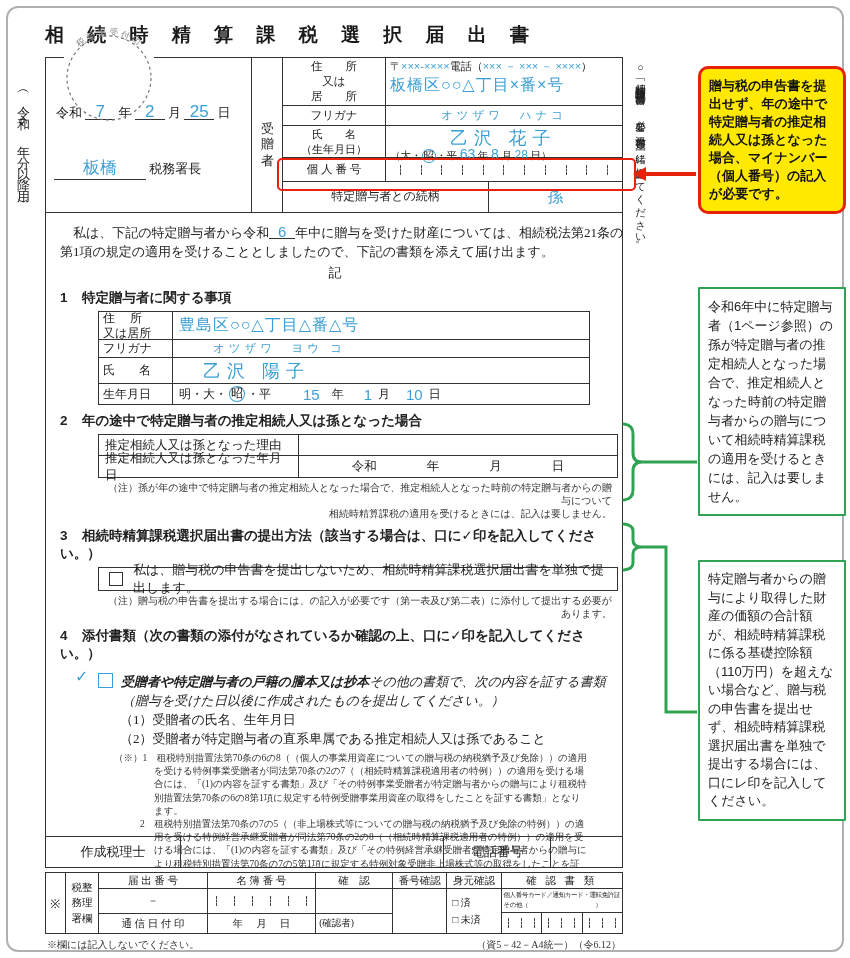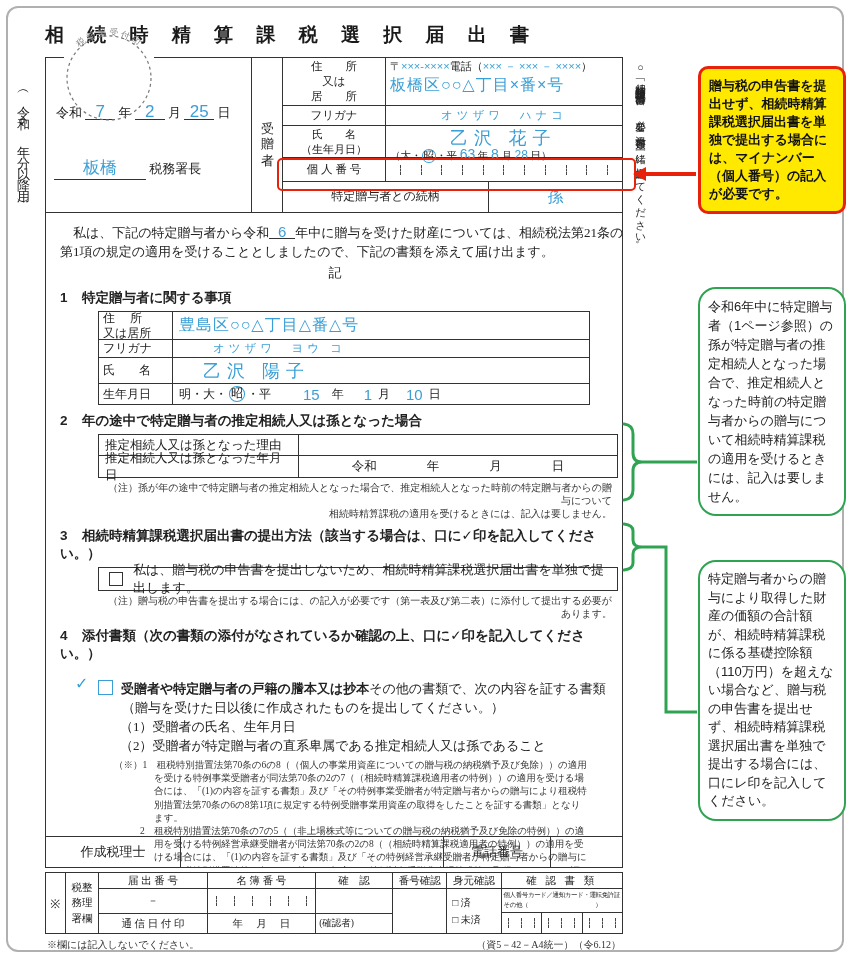--- a/index.html
+++ b/index.html
@@ -51,21 +51,21 @@
   .sval{flex:1;display:flex;align-items:center;padding:0 6px;}
   .stable2{margin-left:40px;width:520px;border:1.2px solid #333;box-sizing:border-box;}
   .slabel2{width:200px;border-right:1px solid #333;font-size:12.5px;display:flex;align-items:center;padding:1px 6px;box-sizing:border-box;}
   .note-sm{font-size:10px;line-height:13px;color:#333;margin:3px 0 0 44px;white-space:pre-line;text-align:right;}
   .chkbox-row{margin:2px 0 0 40px;width:520px;border:1.2px solid #333;box-sizing:border-box;height:24px;
               display:flex;align-items:center;padding-left:10px;font-size:13px;gap:10px;}
   .cbx{display:inline-block;width:12px;height:12px;border:1.3px solid #333;background:#fff;flex:none;}
   .cbx-wrap{position:relative;display:inline-block;width:13px;height:13px;border:1.3px solid #3a9fd6;vertical-align:-2px;margin-right:8px;}
   .cbx-wrap .mark{position:absolute;left:0px;top:-7px;color:#3a9fd6;font-size:16px;font-weight:bold;
                   font-family:"Liberation Sans","DejaVu Sans",sans-serif;}
-  .s4para{margin:16px 0 0 40px;width:508px;font-size:13px;line-height:19px;padding-left:24px;text-indent:-24px;}
+  .s4para{margin:9px 0 0 40px;width:508px;font-size:13px;line-height:19px;padding-left:24px;text-indent:-24px;font-style:italic;}
   .s4items{margin-left:62px;font-size:13px;line-height:19px;}
   .fine{margin:4px 0 0 56px;width:474px;font-size:9.5px;line-height:13.2px;color:#333;}
   .fine .p1{padding-left:40px;text-indent:-40px;}
   .fine .p2{margin-left:26px;padding-left:14px;text-indent:-14px;}
   .preparer{position:absolute;left:0;right:0;bottom:0;height:30px;border-top:1.5px solid #333;display:flex;font-size:13px;}
   .pcell{border-right:1.2px solid #333;display:flex;align-items:center;justify-content:center;box-sizing:border-box;}
   .pcell:last-child{border-right:none;}
   
   .admin{margin-top:4px;border:1.8px solid #333;height:62px;display:flex;box-sizing:border-box;
          font-size:10.5px;color:#222;}
@@ -74,21 +74,21 @@
   .ahead{height:16px;border-bottom:1px solid #333;display:flex;align-items:center;justify-content:center;box-sizing:border-box;}
   .acell{display:flex;align-items:center;justify-content:center;box-sizing:border-box;}
   .ticks{display:flex;justify-content:space-around;align-items:center;}
   .tick{display:inline-block;width:0;height:10px;border-left:1.4px dashed #444;}
   .footerline{margin-top:4px;display:flex;justify-content:space-between;font-size:10px;color:#333;padding:0 2px;}
   
   .note-yellow{left:698px;top:66px;width:148px;box-sizing:border-box;background:#ffe900;border:3px solid #e8210a;
                border-radius:10px;padding:8px 8px;font-family:"Liberation Sans","DejaVu Sans",sans-serif;
                font-weight:bold;font-size:13px;line-height:18px;color:#111;z-index:6;}
   .note-green{left:698px;width:148px;box-sizing:border-box;background:#fff;border:2.5px solid #2fa352;
-              border-radius:18px;padding:8px 8px;font-family:"Liberation Sans","DejaVu Sans",sans-serif;
+              border-radius:1px;padding:8px 8px;font-family:"Liberation Sans","DejaVu Sans",sans-serif;
               font-size:13px;line-height:19px;color:#222;z-index:6;}
   .redbox{left:277px;top:158px;width:355px;height:29px;border:2.5px solid #e8210a;border-radius:5px;z-index:5;pointer-events:none;}
   .overlay{left:0;top:0;width:850px;height:958px;z-index:7;pointer-events:none;}
   .stamp{left:52px;top:12px;z-index:3;pointer-events:none;}
   .circ-era{display:inline-block;border:1.3px solid #3a9fd6;border-radius:50%;padding:0 1px;line-height:1.1;}
   .kana{letter-spacing:4px;font-size:11.5px;}
   .bigblue{font-size:18px;letter-spacing:6px;}
 </style>
 </head>
 <body>
@@ -349,21 +349,21 @@
     </div>
 
     <div class="footerline">
       <span>※欄には記入しないでください。</span>
       <span>（資5－42－A4統一）（令6.12）</span>
     </div>
   </div>
 
   <div class="abs redbox"></div>
 
-  <div class="abs note-yellow">贈与税の申告書を提出せず、相続時精算課税選択届出書を単独で提出する場合には、マイナンバー（個人番号）の記入が必要です。</div>
+  <div class="abs note-yellow">贈与税の申告書を提出せず、年の途中で特定贈与者の推定相続人又は孫となった場合、マイナンバー（個人番号）の記入が必要です。</div>
   <div class="abs note-green" style="top:287px;">令和6年中に特定贈与者（1ページ参照）の孫が特定贈与者の推定相続人となった場合で、推定相続人となった時前の特定贈与者からの贈与について相続時精算課税の適用を受けるときには、記入は要しません。</div>
   <div class="abs note-green" style="top:560px;line-height:18.5px;">特定贈与者からの贈与により取得した財産の価額の合計額が、相続時精算課税に係る基礎控除額（110万円）を超えない場合など、贈与税の申告書を提出せず、相続時精算課税選択届出書を単独で提出する場合には、口にレ印を記入してください。</div>
 
   <svg class="abs overlay" width="850" height="958">
     <line x1="696" y1="174" x2="645" y2="174" stroke="#e8210a" stroke-width="4"></line>
     <polygon points="646,167 633,174 646,181" fill="#e8210a"></polygon>
     <path d="M624,424 Q633,425 633,434 L633,453 Q633,462 642,462 Q633,462 633,471 L633,490 Q633,499 624,500" fill="none" stroke="#2fa352" stroke-width="3" stroke-linecap="round"></path>
     <line x1="642" y1="462" x2="697" y2="462" stroke="#2fa352" stroke-width="3"></line>
     <path d="M624,524 Q633,525 633,531 L633,540 Q633,547 642,547 Q633,547 633,554 L633,563 Q633,569 624,570" fill="none" stroke="#2fa352" stroke-width="3" stroke-linecap="round"></path>
     <path d="M642,547 L666,547 L666,712 L697,712" fill="none" stroke="#2fa352" stroke-width="3"></path>

